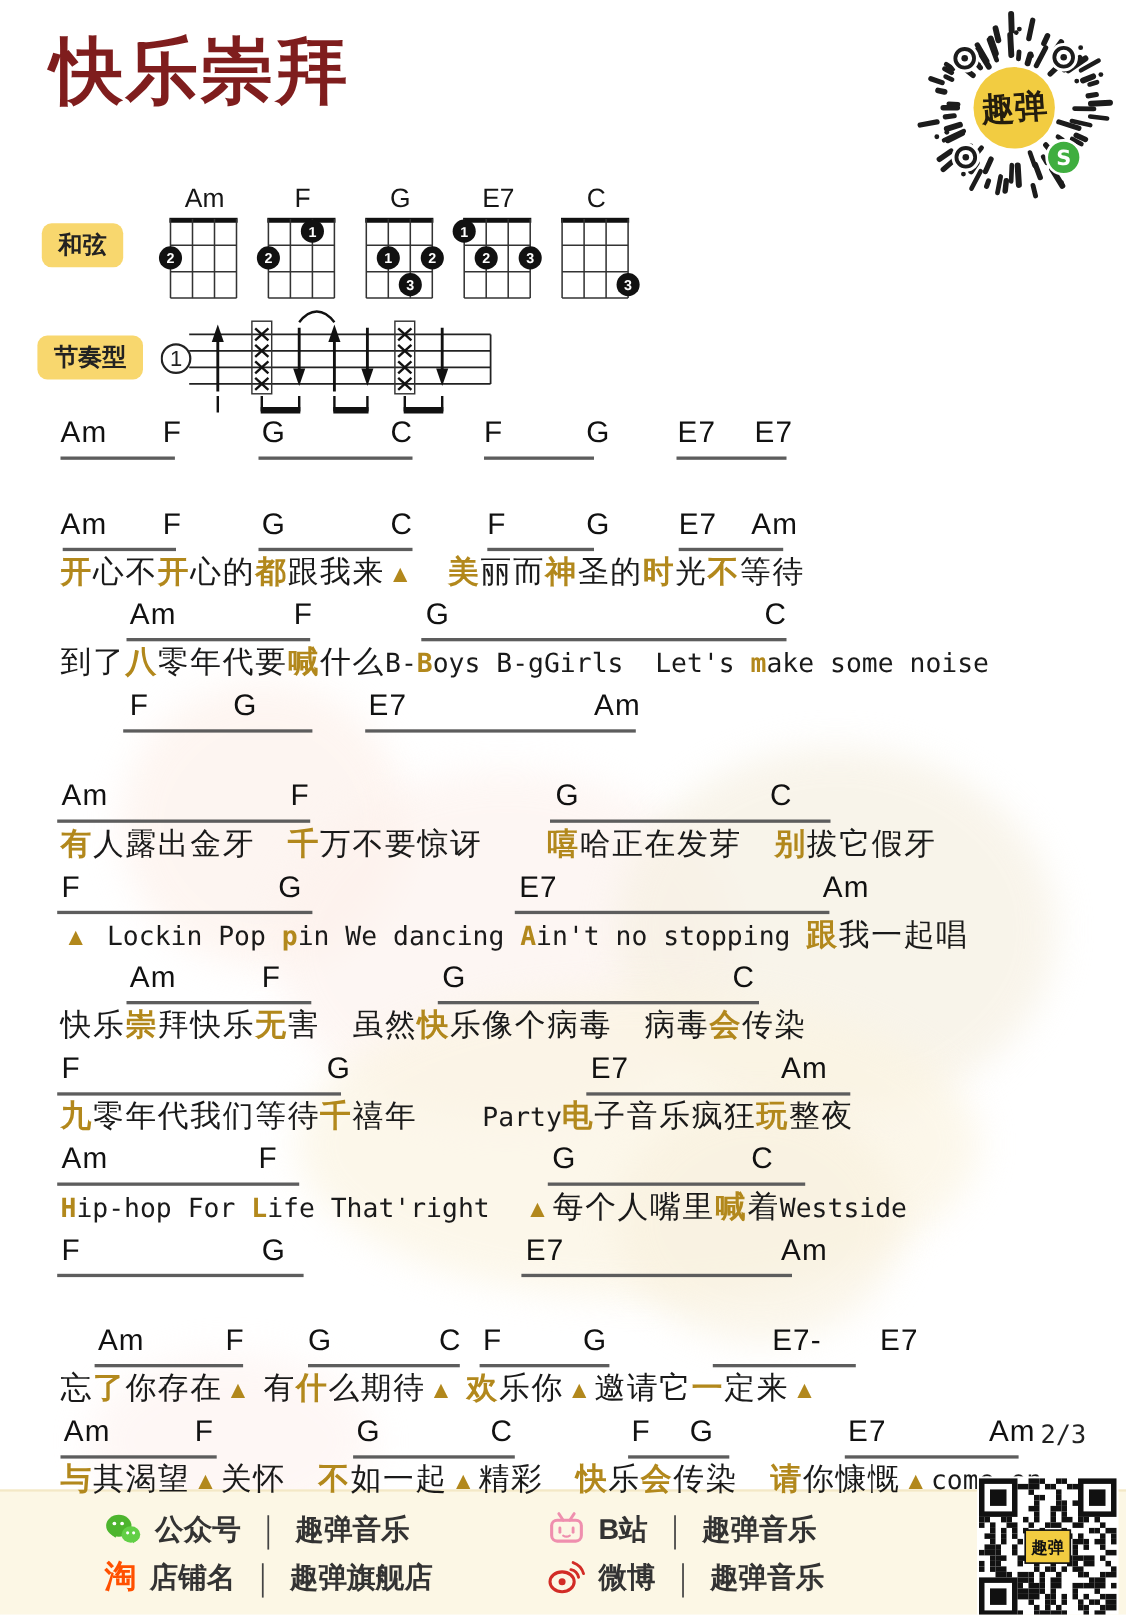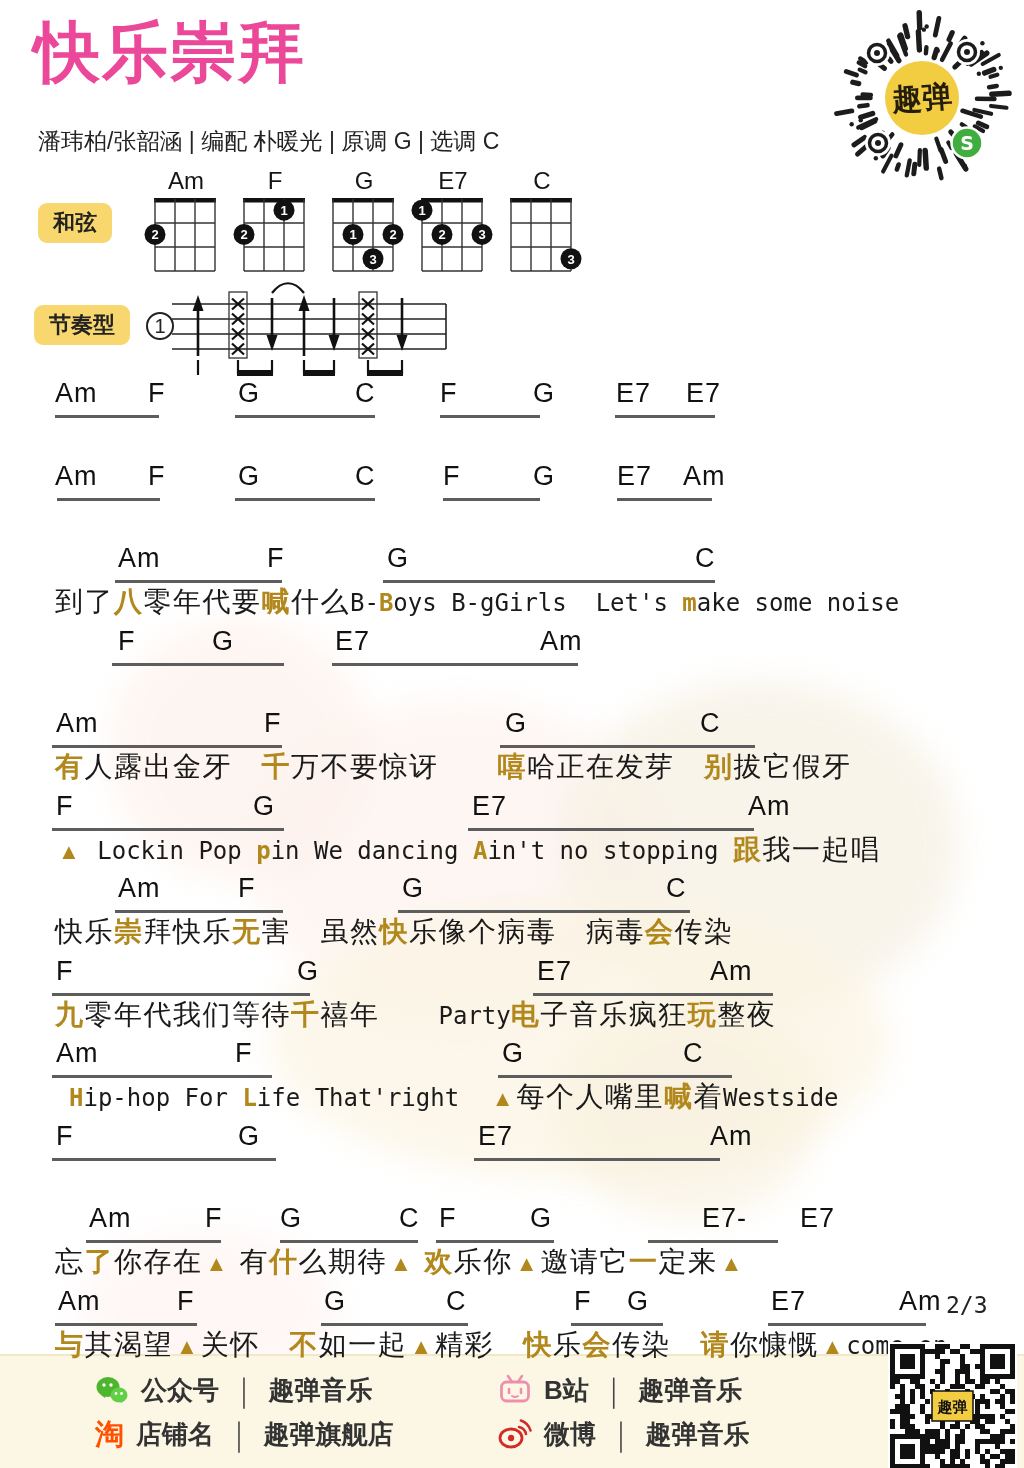--- a/index.html
+++ b/index.html
@@ -1,20 +1,20 @@
 <!DOCTYPE html>
 <html><head>
 <meta charset="utf-8">
 <style>
   html,body{margin:0;padding:0;background:#ffffff;}
   .sheet{position:relative;width:1024px;height:1468px;background:#fff;overflow:hidden;
          font-family:"Liberation Sans",sans-serif;color:#161616;}
   .blob{position:absolute;border-radius:50%;filter:blur(16px);z-index:0;}
-  .title{position:absolute;left:34px;top:8px;margin:0;font-size:66px;font-weight:900;
-         letter-spacing:2px;color:#ec4899;z-index:2;}
+  .title{position:absolute;left:34px;top:8px;margin:12px;font-size:66px;font-weight:900;
+         letter-spacing:2px;color:#7f1d1d;z-index:2;}
   .meta{position:absolute;left:38px;top:126px;font-size:23px;font-weight:500;color:#222;z-index:2;}
   .badge{position:absolute;background:#f8d76e;color:#222;font-size:22px;font-weight:700;
          padding:5px 15px;border-radius:9px;z-index:2;}
   .badge-chords{left:38px;top:203px;}
   .badge-rhythm{left:34px;top:305px;}
   #logo{position:absolute;left:828px;top:4px;z-index:2;}
   #chord-diagrams{position:absolute;left:150px;top:168px;display:flex;gap:17px;z-index:2;}
   .diagram{width:72px;text-align:center;}
   .cname{font-size:24px;font-weight:500;color:#161616;height:26px;line-height:26px;}
   #rhythm{position:absolute;left:146px;top:280px;z-index:2;}
@@ -47,21 +47,20 @@
 <div class="sheet">
 
   <div class="blob" style="left:110px;top:620px;width:260px;height:260px;background:#fdeee6;opacity:.55;"></div>
   <div class="blob" style="left:250px;top:700px;width:420px;height:320px;background:#fdf1ec;opacity:.6;"></div>
   <div class="blob" style="left:560px;top:680px;width:400px;height:330px;background:#f6f0e2;opacity:.7;"></div>
   <div class="blob" style="left:270px;top:900px;width:620px;height:280px;background:#fbf4e2;opacity:.7;"></div>
   <div class="blob" style="left:560px;top:1000px;width:260px;height:220px;background:#f8f0dd;opacity:.6;"></div>
   <div class="blob" style="left:80px;top:1230px;width:260px;height:160px;background:#fdeeea;opacity:.45;"></div>
 
   <h1 class="title">快乐崇拜</h1>
-  <div class="meta">潘玮柏/张韶涵 | 编配 朴暖光 | 原调 G | 选调 C</div>
 
   <svg id="logo" width="188" height="188" viewBox="-94 -94 188 188">
       <line x1="54.96969213044504" y1="0.7545725774774336" x2="72.46543016304209" y2="0.9947377235873729" stroke="#1c1c1c" stroke-width="4.479118525981903" stroke-linecap="round"></line>
       <line x1="69.04701789964591" y1="7.940173206584294" x2="84.50111554014214" y2="9.717342094534704" stroke="#1c1c1c" stroke-width="4.11856883764267" stroke-linecap="round"></line>
       <line x1="52.372282589199" y1="11.947278426708706" x2="69.14661892229942" y2="15.773876327105315" stroke="#1c1c1c" stroke-width="4.139469146728516" stroke-linecap="round"></line>
       <line x1="40.514940854466616" y1="12.834208825951054" x2="58.84349165876631" y2="18.640275514889634" stroke="#1c1c1c" stroke-width="4.661145031452179" stroke-linecap="round"></line>
       <line x1="56.28779376491413" y1="25.01849925137395" x2="64.78766330377393" y2="28.796476064302325" stroke="#1c1c1c" stroke-width="4.873796999454498" stroke-linecap="round"></line>
       <line x1="52.73149016478424" y1="28.447404941096558" x2="61.02450507244188" y2="32.92129241371418" stroke="#1c1c1c" stroke-width="4.306016266345978" stroke-linecap="round"></line>
       <line x1="39.75114710183324" y1="26.335012818765772" x2="44.13665270433449" y2="29.24039680586871" stroke="#1c1c1c" stroke-width="4.240431332960725" stroke-linecap="round"></line>
       <line x1="38.318639606045814" y1="33.50711628056332" x2="42.970544394223694" y2="37.57489938210621" stroke="#1c1c1c" stroke-width="4.026107415556908" stroke-linecap="round"></line>
@@ -295,20 +294,21 @@
         <span class="chord" style="left: 238px;">G</span>
         <span class="chord" style="left: 355px;">C</span>
         <span class="chord" style="left: 443px;">F</span>
         <span class="chord" style="left: 533px;">G</span>
         <span class="chord" style="left: 617px;">E7</span>
         <span class="chord" style="left: 683px;">Am</span>
         <div class="bar" style="left: 57px; width: 103px;"></div>
         <div class="bar" style="left: 235px; width: 140px;"></div>
         <div class="bar" style="left: 443px; width: 97px;"></div>
         <div class="bar" style="left: 617px; width: 95px;"></div>
+        <div class="lyr" style="left: 55px;"><span class="g">开</span><span>心不</span><span class="g">开</span><span>心的</span><span class="g">都</span><span>跟我来</span><span class="g tri">▲</span><span>　</span><span class="g">美</span><span>丽而</span><span class="g">神</span><span>圣的</span><span class="g">时</span><span>光</span><span class="g">不</span><span>等待</span></div>
       </div>
       <div class="line" style="top: 543px;">
         <span class="chord" style="left: 118px;">Am</span>
         <span class="chord" style="left: 267px;">F</span>
         <span class="chord" style="left: 387px;">G</span>
         <span class="chord" style="left: 695px;">C</span>
         <div class="bar" style="left: 115px; width: 167px;"></div>
         <div class="bar" style="left: 383px; width: 332px;"></div>
         <div class="lyr" style="left: 55px;"><span>到了</span><span class="g">八</span><span>零年代要</span><span class="g">喊</span><span>什么</span><span class="m">B-</span><span class="g m">B</span><span class="m">oys B-gGirls  Let's </span><span class="g m">m</span><span class="m">ake some noise</span></div>
       </div>
@@ -356,21 +356,21 @@
         <div class="bar" style="left: 533px; width: 240px;"></div>
         <div class="lyr" style="left: 55px;"><span class="g">九</span><span>零年代我们等待</span><span class="g">千</span><span>禧年</span><span>　　</span><span class="m">Party</span><span class="g">电</span><span>子音乐疯狂</span><span class="g">玩</span><span>整夜</span></div>
       </div>
       <div class="line" style="top: 1038px;">
         <span class="chord" style="left: 56px;">Am</span>
         <span class="chord" style="left: 235px;">F</span>
         <span class="chord" style="left: 502px;">G</span>
         <span class="chord" style="left: 683px;">C</span>
         <div class="bar" style="left: 52px; width: 220px;"></div>
         <div class="bar" style="left: 498px; width: 234px;"></div>
-        <div class="lyr" style="left: 55px; margin-left: 14px;"><span class="g m">H</span><span class="m">ip-hop For </span><span class="g m">L</span><span class="m">ife That'right</span><span>　</span><span class="g tri">▲</span><span>每个人嘴里</span><span class="g">喊</span><span>着</span><span class="m">Westside</span></div>
+        <div class="lyr" style="left: 55px;"><span class="g m">H</span><span class="m">ip-hop For </span><span class="g m">L</span><span class="m">ife That'right</span><span>　</span><span class="g tri">▲</span><span>每个人嘴里</span><span class="g">喊</span><span>着</span><span class="m">Westside</span></div>
       </div>
       <div class="line" style="top: 1121px;">
         <span class="chord" style="left: 56px;">F</span>
         <span class="chord" style="left: 238px;">G</span>
         <span class="chord" style="left: 478px;">E7</span>
         <span class="chord" style="left: 710px;">Am</span>
         <div class="bar" style="left: 52px; width: 224px;"></div>
         <div class="bar" style="left: 474px; width: 246px;"></div>
       </div>
       <div class="line" style="top: 1203px;">

